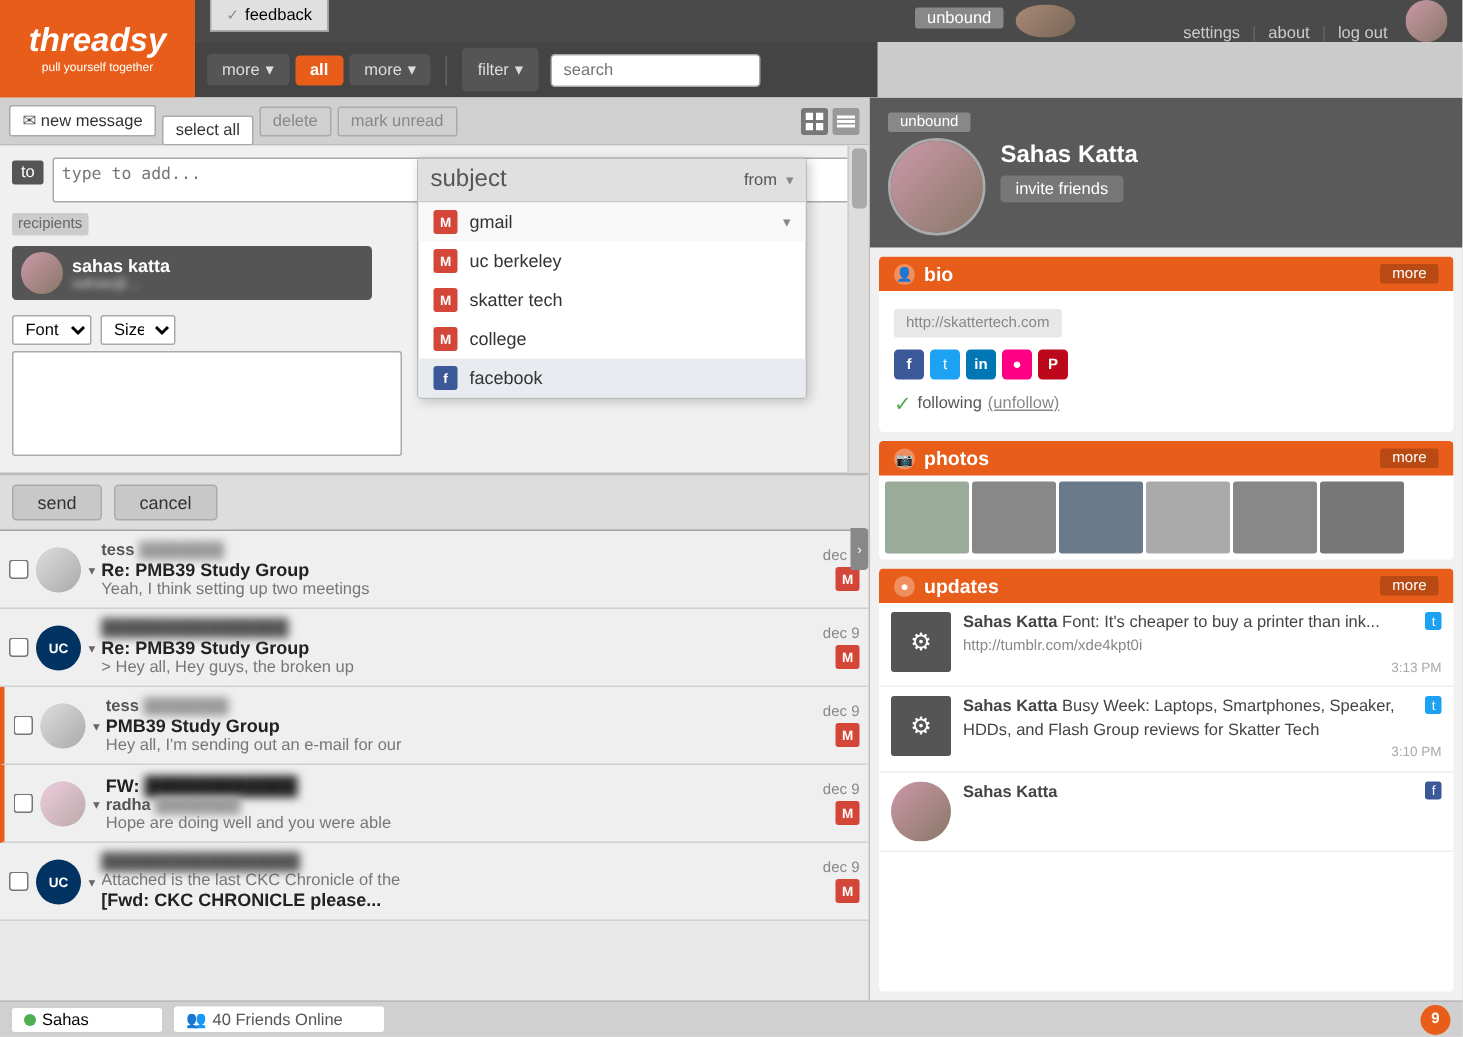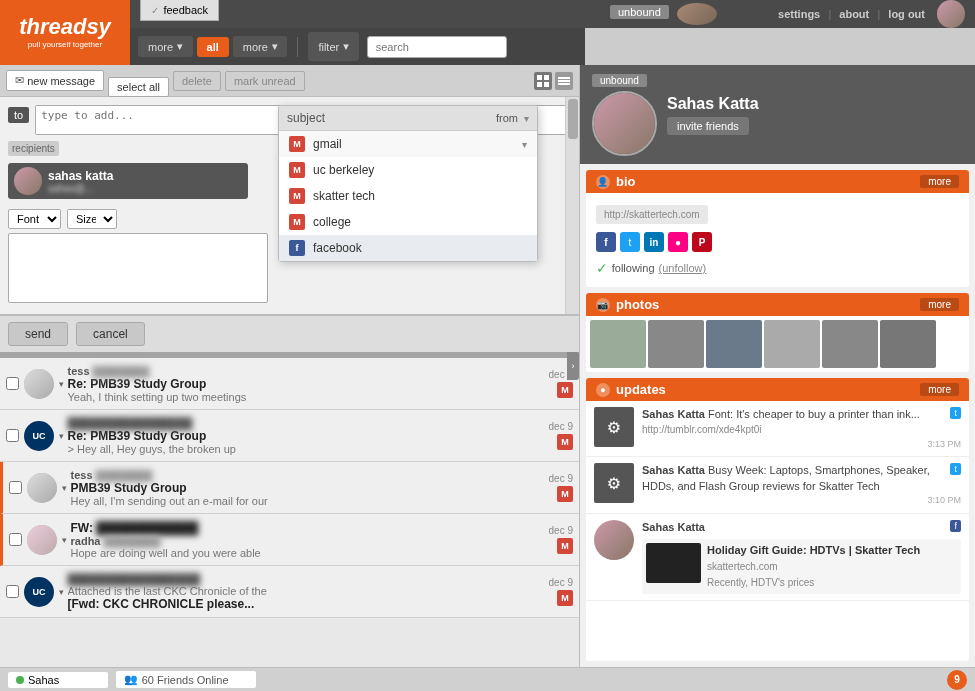--- a/index.html
+++ b/index.html
@@ -64,21 +64,21 @@
   <span>feedback</span>
 </div>
 
 <div id="top-bar" style="padding-left: 140px;">
   <div style="flex:1; display:flex; align-items:center; gap:8px; padding-left:470px;">
     <div id="profile-tag" style="background:#888; color:white; padding:1px 8px; border-radius:2px; font-size:11px;">unbound</div>
     <div style="width:40px;height:22px;background:#777;border-radius:50%;overflow:hidden;">
       <div style="width:100%;height:100%;background:linear-gradient(135deg,#a87,#765);"></div>
     </div>
   </div>
-  <div id="top-bar-right" style="position:static; display:flex; gap:8px; align-items:center;font-weight:bold;">
+  <div id="top-bar-right" style="position:static; display:flex; gap:8px; align-items:flex-end;">
     <a style="color:#ccc;font-size:11px;text-decoration:none;">settings</a>
     <span style="color:#666;">|</span>
     <a style="color:#ccc;font-size:11px;text-decoration:none;">about</a>
     <span style="color:#666;">|</span>
     <a style="color:#ccc;font-size:11px;text-decoration:none;">log out</a>
     <div style="width:28px;height:28px;border-radius:50%;background:#888;overflow:hidden;margin-left:4px;">
       <div style="width:100%;height:100%;background:linear-gradient(135deg,#c9a,#876);"></div>
     </div>
   </div>
 </div>
@@ -141,21 +141,21 @@
 
       
       <div style="display:flex;align-items:flex-start;gap:6px;margin-bottom:6px;">
         <div style="background:#555;color:white;padding:2px 6px;font-size:11px;border-radius:2px;white-space:nowrap;margin-top:2px;">to</div>
         <textarea style="flex: 1 1 0%; border: 1px solid rgb(170, 170, 170); padding: 3px 5px; font-size: 11px; border-radius: 2px; color: rgb(153, 153, 153); resize: none; height: 30px; outline: none;" placeholder="type to add..."></textarea>
       </div>
 
       
       <div id="subject-dropdown" style="position:absolute;left:278px;top:8px;width:260px;background:white;border:1px solid #bbb;border-radius:3px;z-index:100;box-shadow:2px 2px 8px rgba(0,0,0,0.2);">
         <div style="display:flex;align-items:center;padding:5px 8px;background:#e0e0e0;border-bottom:1px solid #ccc;gap:6px;">
-          <span style="font-size:12px;color:#555;">subject</span>
+          <span style="font-size:16px;color:#555;">subject</span>
           <span style="font-size:11px;color:#555;margin-left:auto;">from</span>
           <span style="color:#888;font-size:10px;">▾</span>
         </div>
         <div style="display:flex;align-items:center;padding:5px 10px;gap:8px;cursor:pointer;background:#f8f8f8;">
           <div style="width:16px;height:16px;background:#d44638;border-radius:2px;display:flex;align-items:center;justify-content:center;color:white;font-size:9px;font-weight:bold;">M</div>
           <span style="font-size:12px;color:#333;">gmail</span>
           <span style="margin-left:auto;color:#888;font-size:10px;">▾</span>
         </div>
         <div style="display:flex;align-items:center;padding:5px 10px;gap:8px;cursor:pointer;">
           <div style="width:16px;height:16px;background:#d44638;border-radius:2px;display:flex;align-items:center;justify-content:center;color:white;font-size:9px;font-weight:bold;">M</div>
@@ -201,21 +201,21 @@
 
       
       <textarea style="width: 260px; height: 70px; border: 1px solid rgb(170, 170, 170); resize: none; font-size: 12px; padding: 4px; background: white; border-radius: 2px;"></textarea>
 
       
       <div style="position:absolute;right:0;top:0;width:14px;height:100%;background:#ddd;border-left:1px solid #ccc;">
         <div style="width:10px;height:40px;background:#aaa;border-radius:3px;margin:2px auto;"></div>
       </div>
     </div>
 
-    <div style="display:flex;gap:8px;padding:6px 8px;background:#ddd;border-bottom:6px solid #a3a3a3;">
+    <div style="display:flex;gap:8px;padding:6px 8px;background:#ddd;border-bottom:1px solid #a3a3a3;">
       <button style="padding:4px 16px;border-radius:3px;border:1px solid #aaa;cursor:pointer;font-size:12px;background:#c8c8c8;color:#333;">send</button>
       <button style="padding:4px 16px;border-radius:3px;border:1px solid #aaa;cursor:pointer;font-size:12px;background:#c8c8c8;color:#333;">cancel</button>
     </div>
 
     <div id="message-list" style="flex:1;overflow-y:auto;background:#e8e8e8;">
 
       <div class="msg-row" style="display:flex;align-items:center;padding:5px 6px;border-bottom:1px solid #d0d0d0;background:#efefef;min-height:52px;">
         <input type="checkbox" style="margin-right: 5px; flex-shrink: 0;">
         <div style="width:30px;height:30px;border-radius:50%;background:#bbb;margin-right:5px;flex-shrink:0;display:flex;align-items:center;justify-content:center;overflow:hidden;">
             <div style="width:100%;height:100%;background:linear-gradient(135deg,#ddd,#aaa);border-radius:50%;"></div>
@@ -383,44 +383,34 @@
         </div>
         <div style="position:absolute;top:6px;right:8px;background:#1da1f2;color:white;font-size:9px;padding:1px 4px;border-radius:2px;">t</div>
       </div>
 
       <div style="display:flex;gap:8px;padding:6px 8px;border-bottom:1px solid #eee;position:relative;">
         <div style="width:40px;height:40px;border-radius:50%;background:#888;flex-shrink:0;overflow:hidden;">
             <div style="width:100%;height:100%;background:linear-gradient(135deg,#c9a,#876);"></div>
           </div>
         <div style="flex:1;font-size:11px;color:#444;line-height:1.4;">
           <span style="font-weight:bold;">Sahas Katta</span>
-          <div style="margin-top:4px;background:#f5f5f5;padding:4px;border-radius:2px;font-size:11px;">
-            <div style="display:flex;gap:6px;align-items:flex-start;">
-              <div style="width:55px;height:40px;background:#222;border-radius:2px;flex-shrink:0;"></div>
-              <div>
-                <div style="font-weight:bold;font-size:11px;color:#333;">Holiday Gift Guide: HDTVs | Skatter Tech</div>
-                <a style="color:#888;font-size:10px;">skattertech.com</a>
-                <div style="font-size:10px;color:#888;margin-top:2px;">Recently, HDTV's prices</div>
-              </div>
-            </div>
-          </div>
         </div>
         <div style="position:absolute;top:6px;right:8px;background:#3b5998;color:white;font-size:9px;padding:1px 4px;border-radius:2px;">f</div>
       </div>
 
     </div>
 
   </div>
 
 </div>
 
 <div id="status-bar" style="position:absolute;bottom:0;left:0;right:0;height:24px;background:#d0d0d0;display:flex;align-items:center;padding:0 8px;gap:8px;border-top:1px solid #bbb;">
   <div style="display:flex;align-items:center;gap:4px;font-size:11px;background:white;padding:2px 8px;border-radius:2px;min-width:100px;">
     <span style="width:8px;height:8px;border-radius:50%;background:#4caf50;flex-shrink:0;"></span>
     <span>Sahas</span>
   </div>
   <div style="display:flex;align-items:center;gap:4px;font-size:11px;color:#555;background:white;padding:2px 8px;border-radius:2px;min-width:140px;">
     <span style="color:#555;">👥</span>
-    <span>60 Friends Online</span>
+    <span>40 Friends Online</span>
   </div>
   <div style="flex:1;"></div>
   <div style="background:#e85d1a;color:white;border-radius:50%;width:20px;height:20px;display:flex;align-items:center;justify-content:center;font-size:10px;font-weight:bold;cursor:pointer;">9</div>
 </div>
 
 </body></html>

